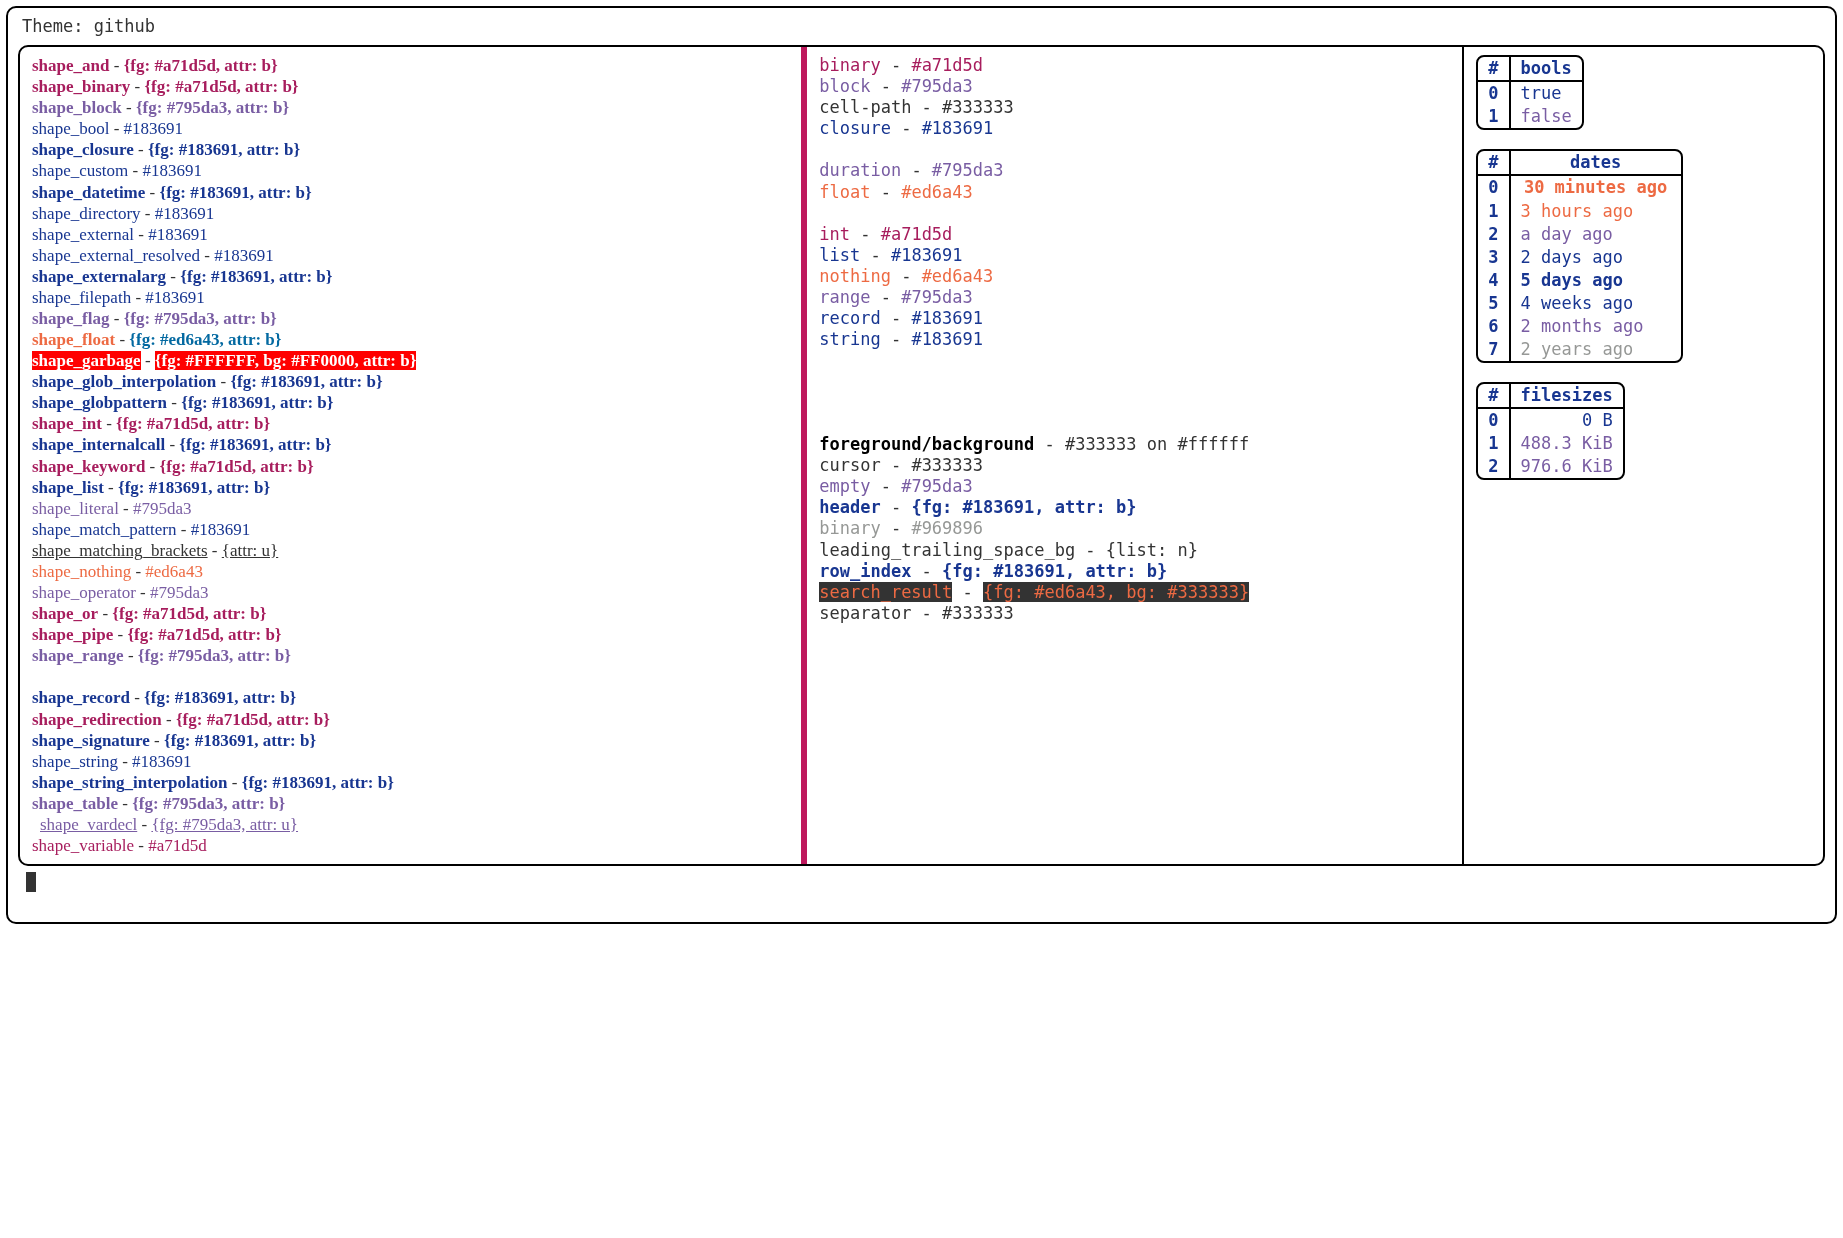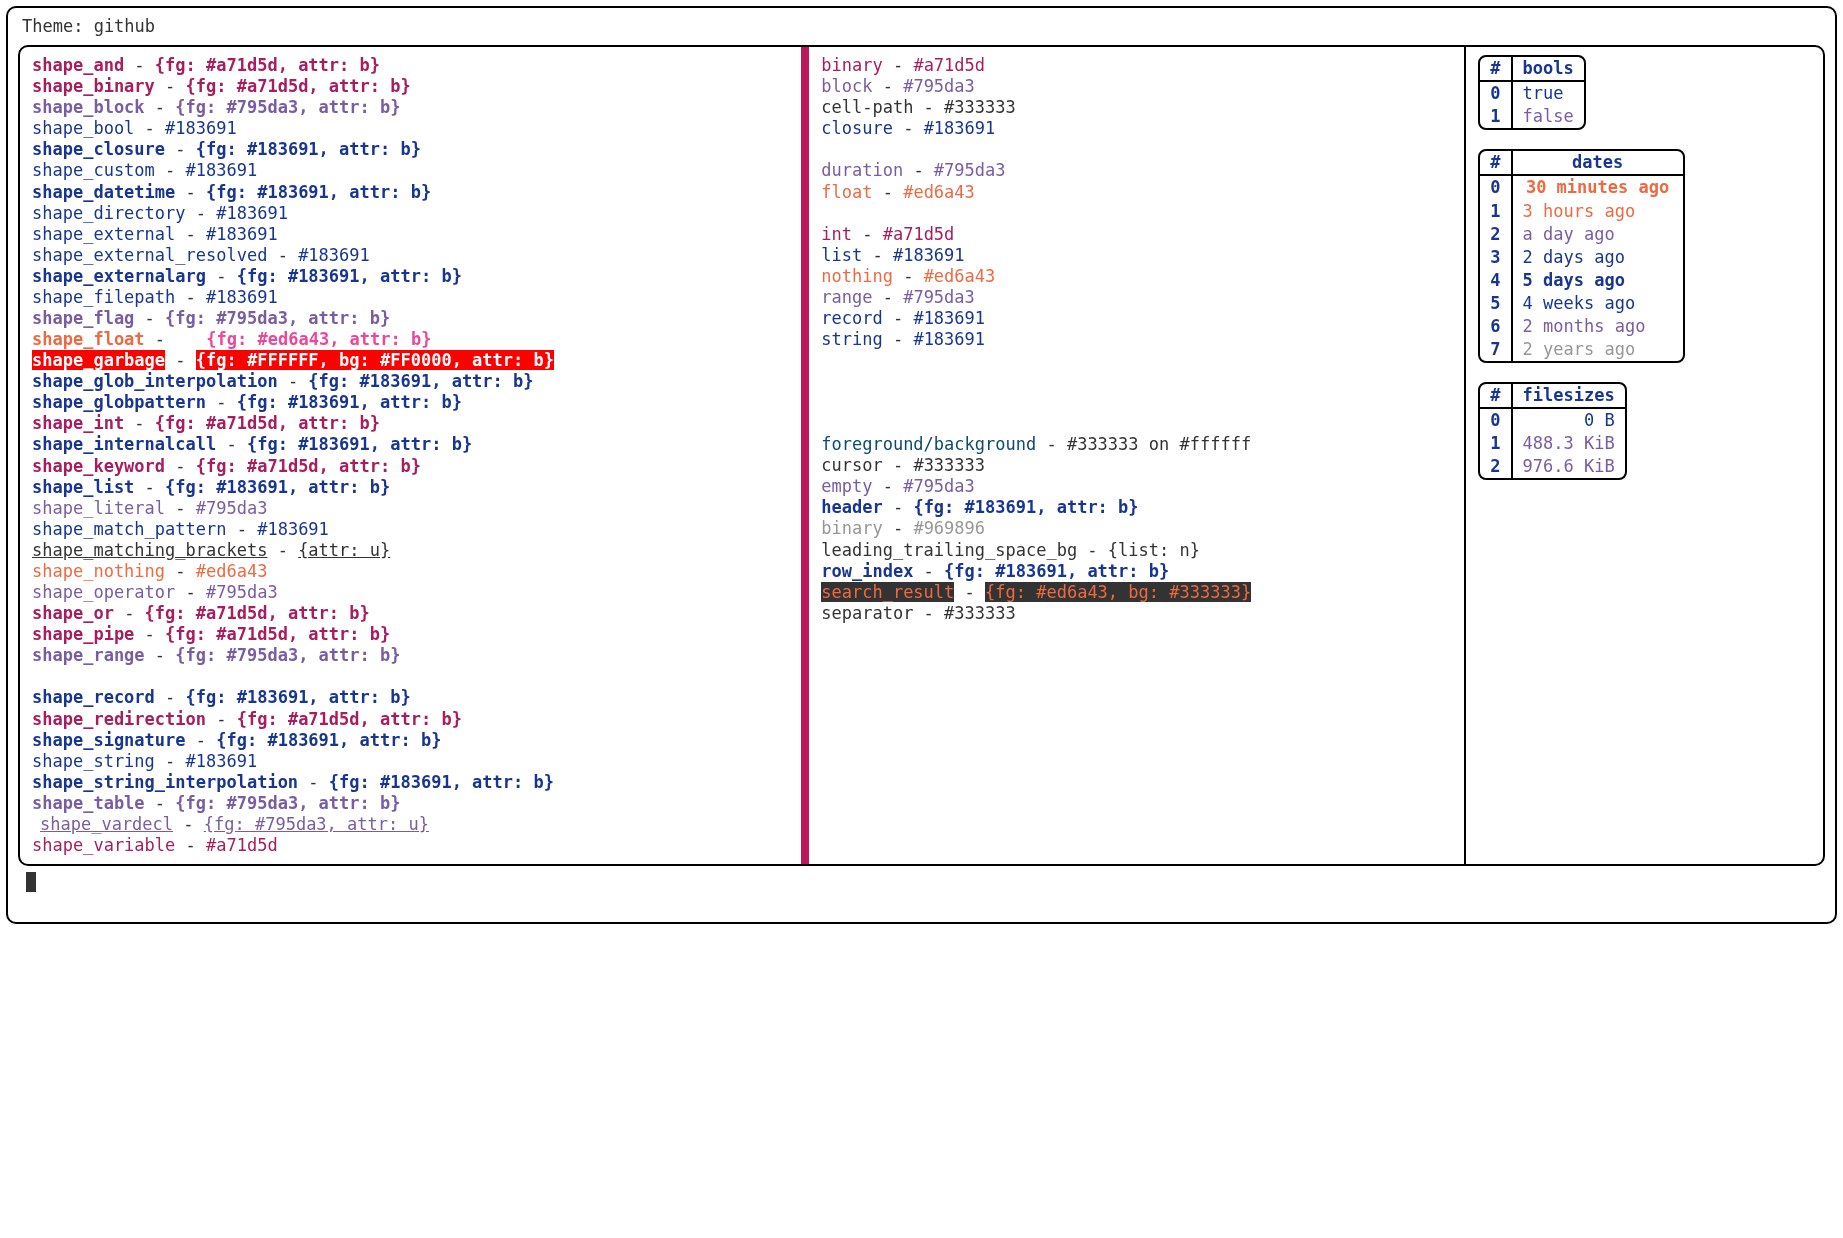--- a/index.html
+++ b/index.html
@@ -22,21 +22,21 @@
   }
   .inner {
     display: flex;
     border: 2px solid #000;
     border-radius: 10px;
     overflow: hidden;
   }
   .col {
     padding: 8px 12px;
   }
-  .col1 { flex: 0 0 42%; border-right: 8px solid #be185d; }
+  .col1 { flex: 0 0 42%; border-right: 6px solid #be185d; font-family: Liberation Serif, serif; }
   .col2 { flex: 0 0 35%; border-right: 2px solid #000; }
   .col3 { flex: 1; }
   .row { white-space: pre; }
   .blank { height: 1.24em; }
   .bold { font-weight: bold; }
   .ul { text-decoration: underline; }
   .tbl {
     border: 2px solid #000;
     border-radius: 8px;
     margin-bottom: 14px;
@@ -82,21 +82,21 @@
         <div class="row"><span class="" style="color:#183691;">shape_bool</span><span style="color:#333333"> - </span><span class="" style="color:#183691;">#183691</span></div>
         <div class="row"><span class=" bold" style="color:#183691;">shape_closure</span><span style="color:#333333"> - </span><span class=" bold" style="color:#183691;">{fg: #183691, attr: b}</span></div>
         <div class="row"><span class="" style="color:#183691;">shape_custom</span><span style="color:#333333"> - </span><span class="" style="color:#183691;">#183691</span></div>
         <div class="row"><span class=" bold" style="color:#183691;">shape_datetime</span><span style="color:#333333"> - </span><span class=" bold" style="color:#183691;">{fg: #183691, attr: b}</span></div>
         <div class="row"><span class="" style="color:#183691;">shape_directory</span><span style="color:#333333"> - </span><span class="" style="color:#183691;">#183691</span></div>
         <div class="row"><span class="" style="color:#183691;">shape_external</span><span style="color:#333333"> - </span><span class="" style="color:#183691;">#183691</span></div>
         <div class="row"><span class="" style="color:#183691;">shape_external_resolved</span><span style="color:#333333"> - </span><span class="" style="color:#183691;">#183691</span></div>
         <div class="row"><span class=" bold" style="color:#183691;">shape_externalarg</span><span style="color:#333333"> - </span><span class=" bold" style="color:#183691;">{fg: #183691, attr: b}</span></div>
         <div class="row"><span class="" style="color:#183691;">shape_filepath</span><span style="color:#333333"> - </span><span class="" style="color:#183691;">#183691</span></div>
         <div class="row"><span class=" bold" style="color:#795da3;">shape_flag</span><span style="color:#333333"> - </span><span class=" bold" style="color:#795da3;">{fg: #795da3, attr: b}</span></div>
-        <div class="row"><span class=" bold" style="color:#ed6a43;">shape_float</span><span style="color:#333333"> - </span><span class=" bold" style="color:#ec4899;margin-left:31px;">{fg: #ed6a43, attr: b}</span></div>
+        <div class="row"><span class=" bold" style="color:#ed6a43;">shape_float</span><span style="color:#333333"> - </span><span class=" bold" style="color:#0369a1;">{fg: #ed6a43, attr: b}</span></div>
         <div class="row"><span class=" bold" style="color:#FFFFFF;background:#FF0000;">shape_garbage</span><span style="color:#333333"> - </span><span class=" bold" style="color:#FFFFFF;background:#FF0000;">{fg: #FFFFFF, bg: #FF0000, attr: b}</span></div>
         <div class="row"><span class=" bold" style="color:#183691;">shape_glob_interpolation</span><span style="color:#333333"> - </span><span class=" bold" style="color:#183691;">{fg: #183691, attr: b}</span></div>
         <div class="row"><span class=" bold" style="color:#183691;">shape_globpattern</span><span style="color:#333333"> - </span><span class=" bold" style="color:#183691;">{fg: #183691, attr: b}</span></div>
         <div class="row"><span class=" bold" style="color:#a71d5d;">shape_int</span><span style="color:#333333"> - </span><span class=" bold" style="color:#a71d5d;">{fg: #a71d5d, attr: b}</span></div>
         <div class="row"><span class=" bold" style="color:#183691;">shape_internalcall</span><span style="color:#333333"> - </span><span class=" bold" style="color:#183691;">{fg: #183691, attr: b}</span></div>
         <div class="row"><span class=" bold" style="color:#a71d5d;">shape_keyword</span><span style="color:#333333"> - </span><span class=" bold" style="color:#a71d5d;">{fg: #a71d5d, attr: b}</span></div>
         <div class="row"><span class=" bold" style="color:#183691;">shape_list</span><span style="color:#333333"> - </span><span class=" bold" style="color:#183691;">{fg: #183691, attr: b}</span></div>
         <div class="row"><span class="" style="color:#795da3;">shape_literal</span><span style="color:#333333"> - </span><span class="" style="color:#795da3;">#795da3</span></div>
         <div class="row"><span class="" style="color:#183691;">shape_match_pattern</span><span style="color:#333333"> - </span><span class="" style="color:#183691;">#183691</span></div>
         <div class="row"><span class=" ul" style="color:#333333;">shape_matching_brackets</span><span style="color:#333333"> - </span><span class=" ul" style="color:#333333;">{attr: u}</span></div>
@@ -128,21 +128,21 @@
           <div class="blank"></div>
           <div class="row"><span class="" style="color:#a71d5d;">int</span><span style="color:#333333"> - </span><span class="" style="color:#a71d5d;">#a71d5d</span></div>
           <div class="row"><span class="" style="color:#183691;">list</span><span style="color:#333333"> - </span><span class="" style="color:#183691;">#183691</span></div>
           <div class="row"><span class="" style="color:#ed6a43;">nothing</span><span style="color:#333333"> - </span><span class="" style="color:#ed6a43;">#ed6a43</span></div>
           <div class="row"><span class="" style="color:#795da3;">range</span><span style="color:#333333"> - </span><span class="" style="color:#795da3;">#795da3</span></div>
           <div class="row"><span class="" style="color:#183691;">record</span><span style="color:#333333"> - </span><span class="" style="color:#183691;">#183691</span></div>
           <div class="row"><span class="" style="color:#183691;">string</span><span style="color:#333333"> - </span><span class="" style="color:#183691;">#183691</span></div>
         </div>
       <div style="height:84px"></div>
       <div id="col2b">
-          <div class="row"><span class="" style="color:#0c4a6e;">foreground/background</span><span style="color:#333333"> - </span><span class="" style="color:#333333;">#333333 on #ffffff</span></div>
+          <div class="row"><span class="" style="color:#000000;font-weight:bold;">foreground/background</span><span style="color:#333333"> - </span><span class="" style="color:#333333;">#333333 on #ffffff</span></div>
           <div class="row"><span class="" style="color:#333333;">cursor</span><span style="color:#333333"> - </span><span class="" style="color:#333333;">#333333</span></div>
           <div class="row"><span class="" style="color:#795da3;">empty</span><span style="color:#333333"> - </span><span class="" style="color:#795da3;">#795da3</span></div>
           <div class="row"><span class=" bold" style="color:#183691;">header</span><span style="color:#333333"> - </span><span class=" bold" style="color:#183691;">{fg: #183691, attr: b}</span></div>
           <div class="row"><span class="" style="color:#969896;">binary</span><span style="color:#333333"> - </span><span class="" style="color:#969896;">#969896</span></div>
           <div class="row"><span class="" style="color:#333333;">leading_trailing_space_bg</span><span style="color:#333333"> - </span><span class="" style="color:#333333;">{list: n}</span></div>
           <div class="row"><span class=" bold" style="color:#183691;">row_index</span><span style="color:#333333"> - </span><span class=" bold" style="color:#183691;">{fg: #183691, attr: b}</span></div>
           <div class="row"><span class="" style="color:#ed6a43;background:#333333;">search_result</span><span style="color:#333333"> - </span><span class="" style="color:#ed6a43;background:#333333;">{fg: #ed6a43, bg: #333333}</span></div>
           <div class="row"><span class="" style="color:#333333;">separator</span><span style="color:#333333"> - </span><span class="" style="color:#333333;">#333333</span></div>
         </div>
     </div>

